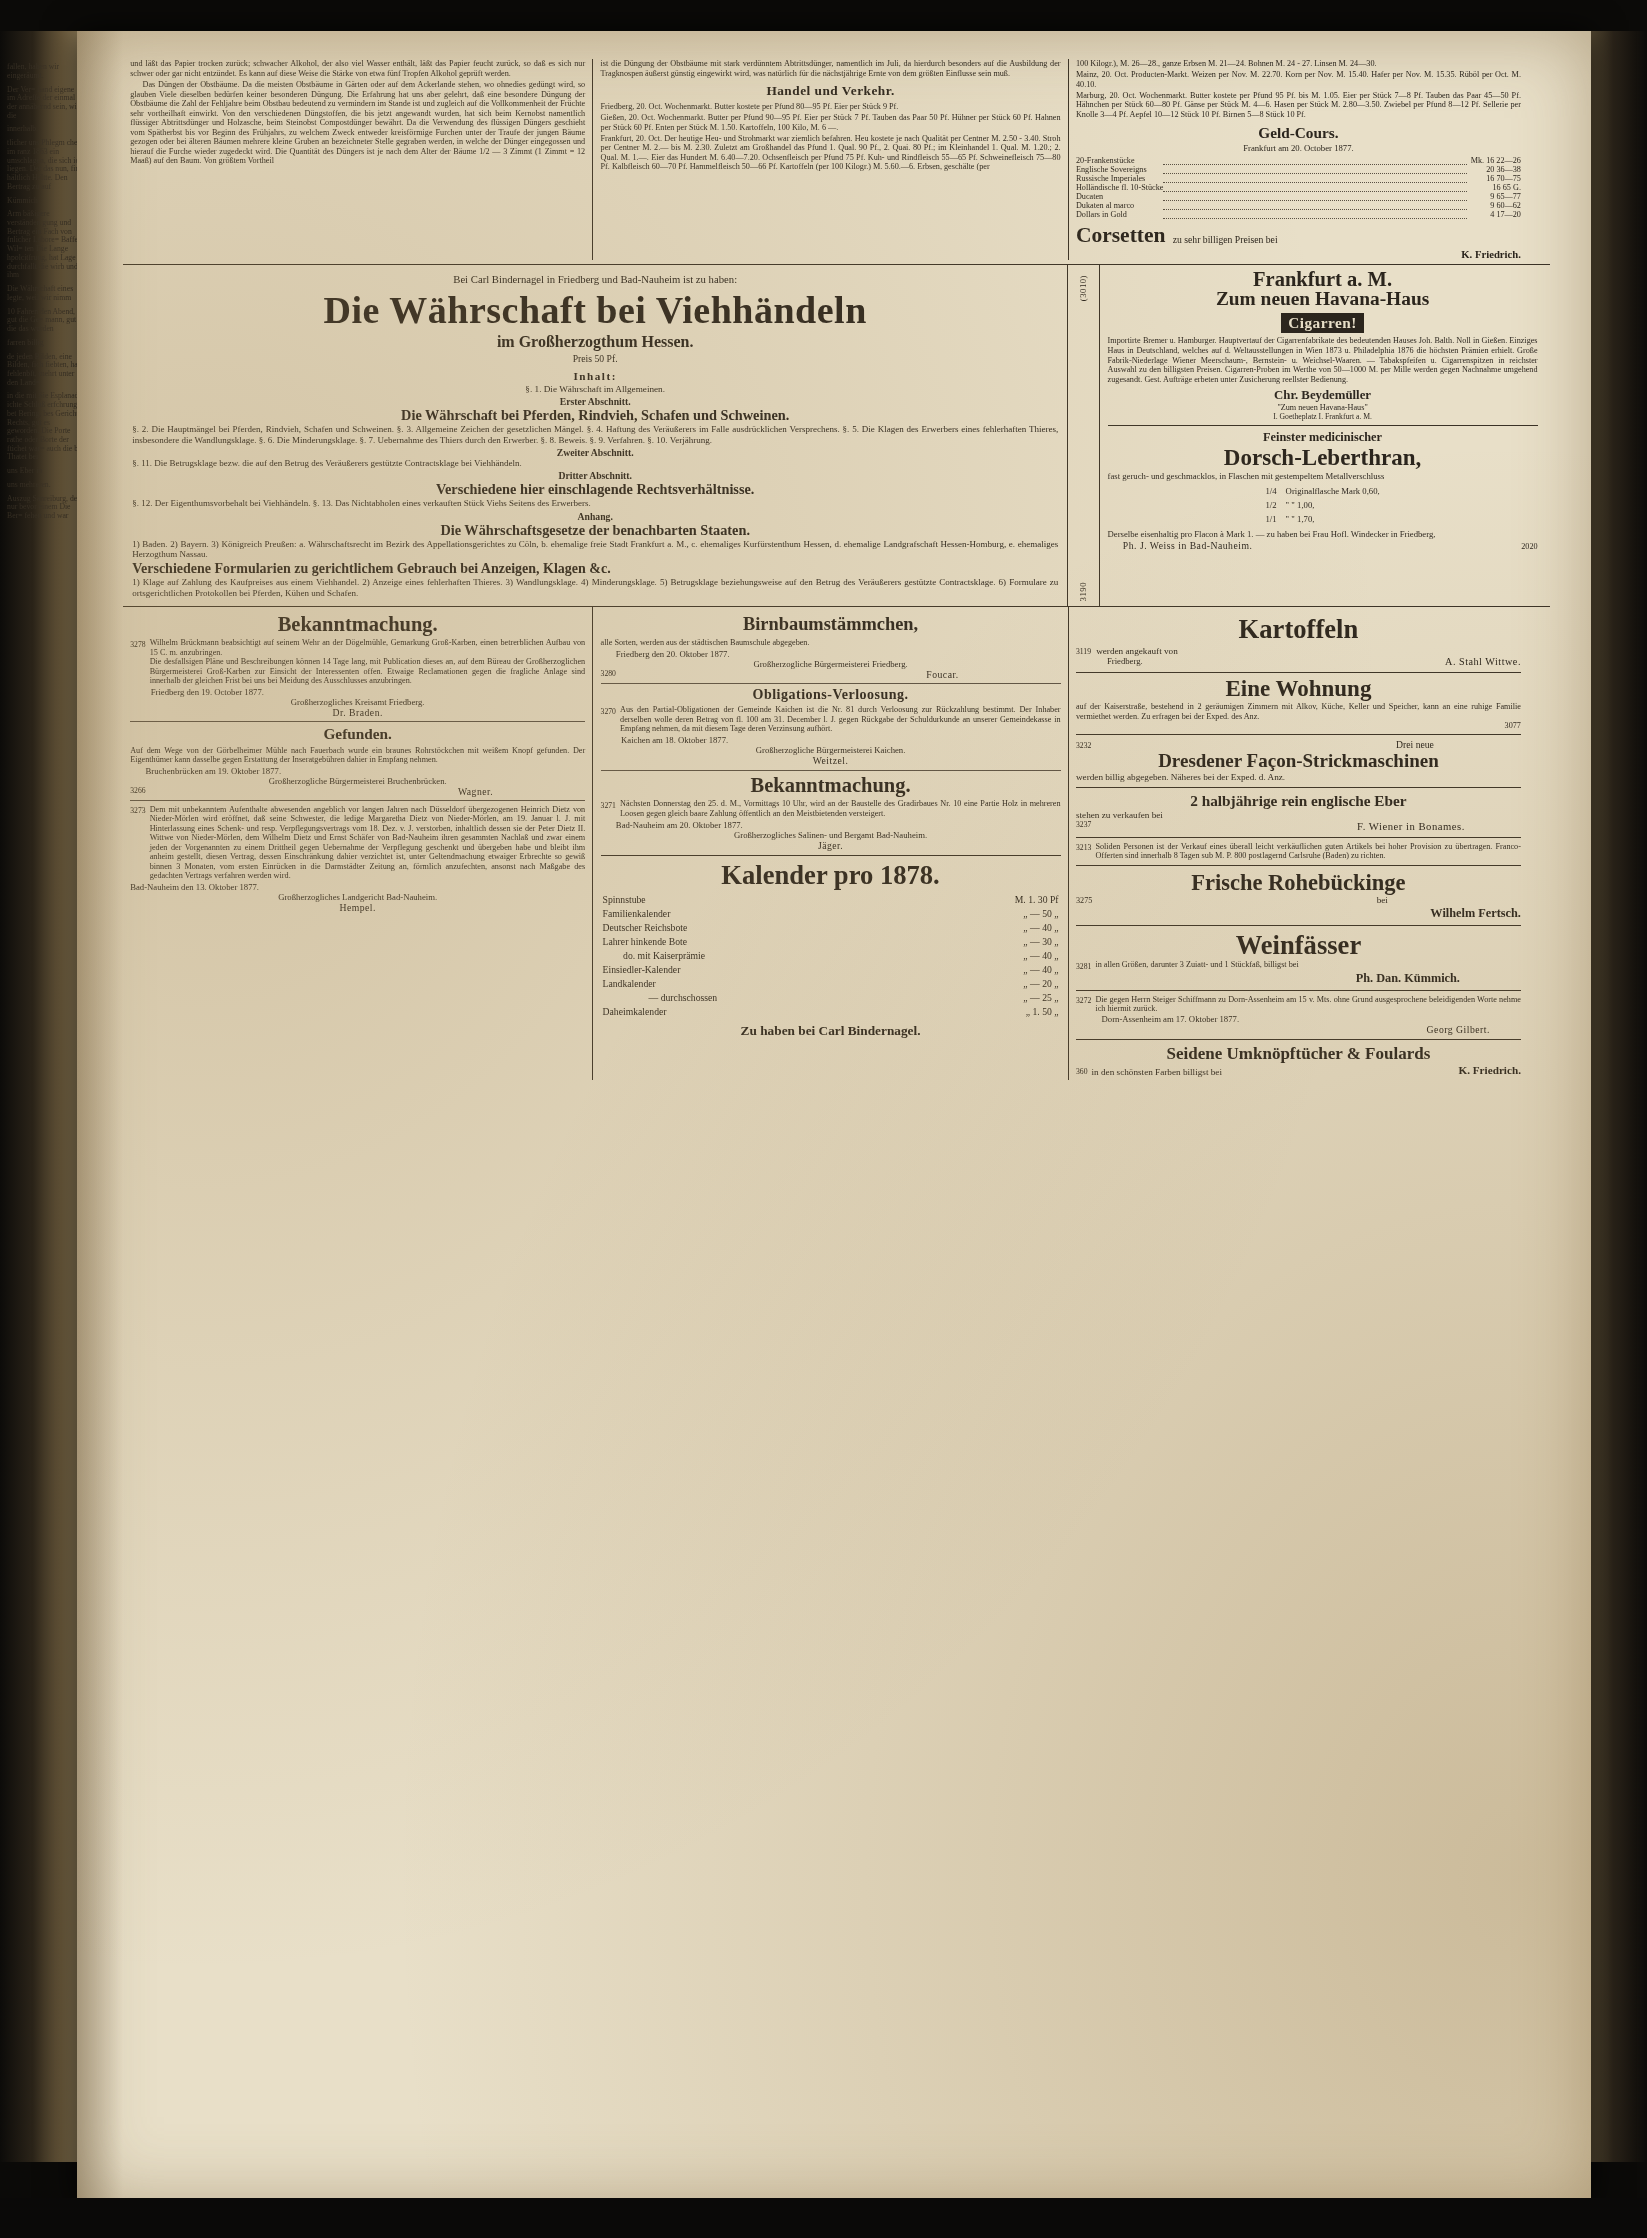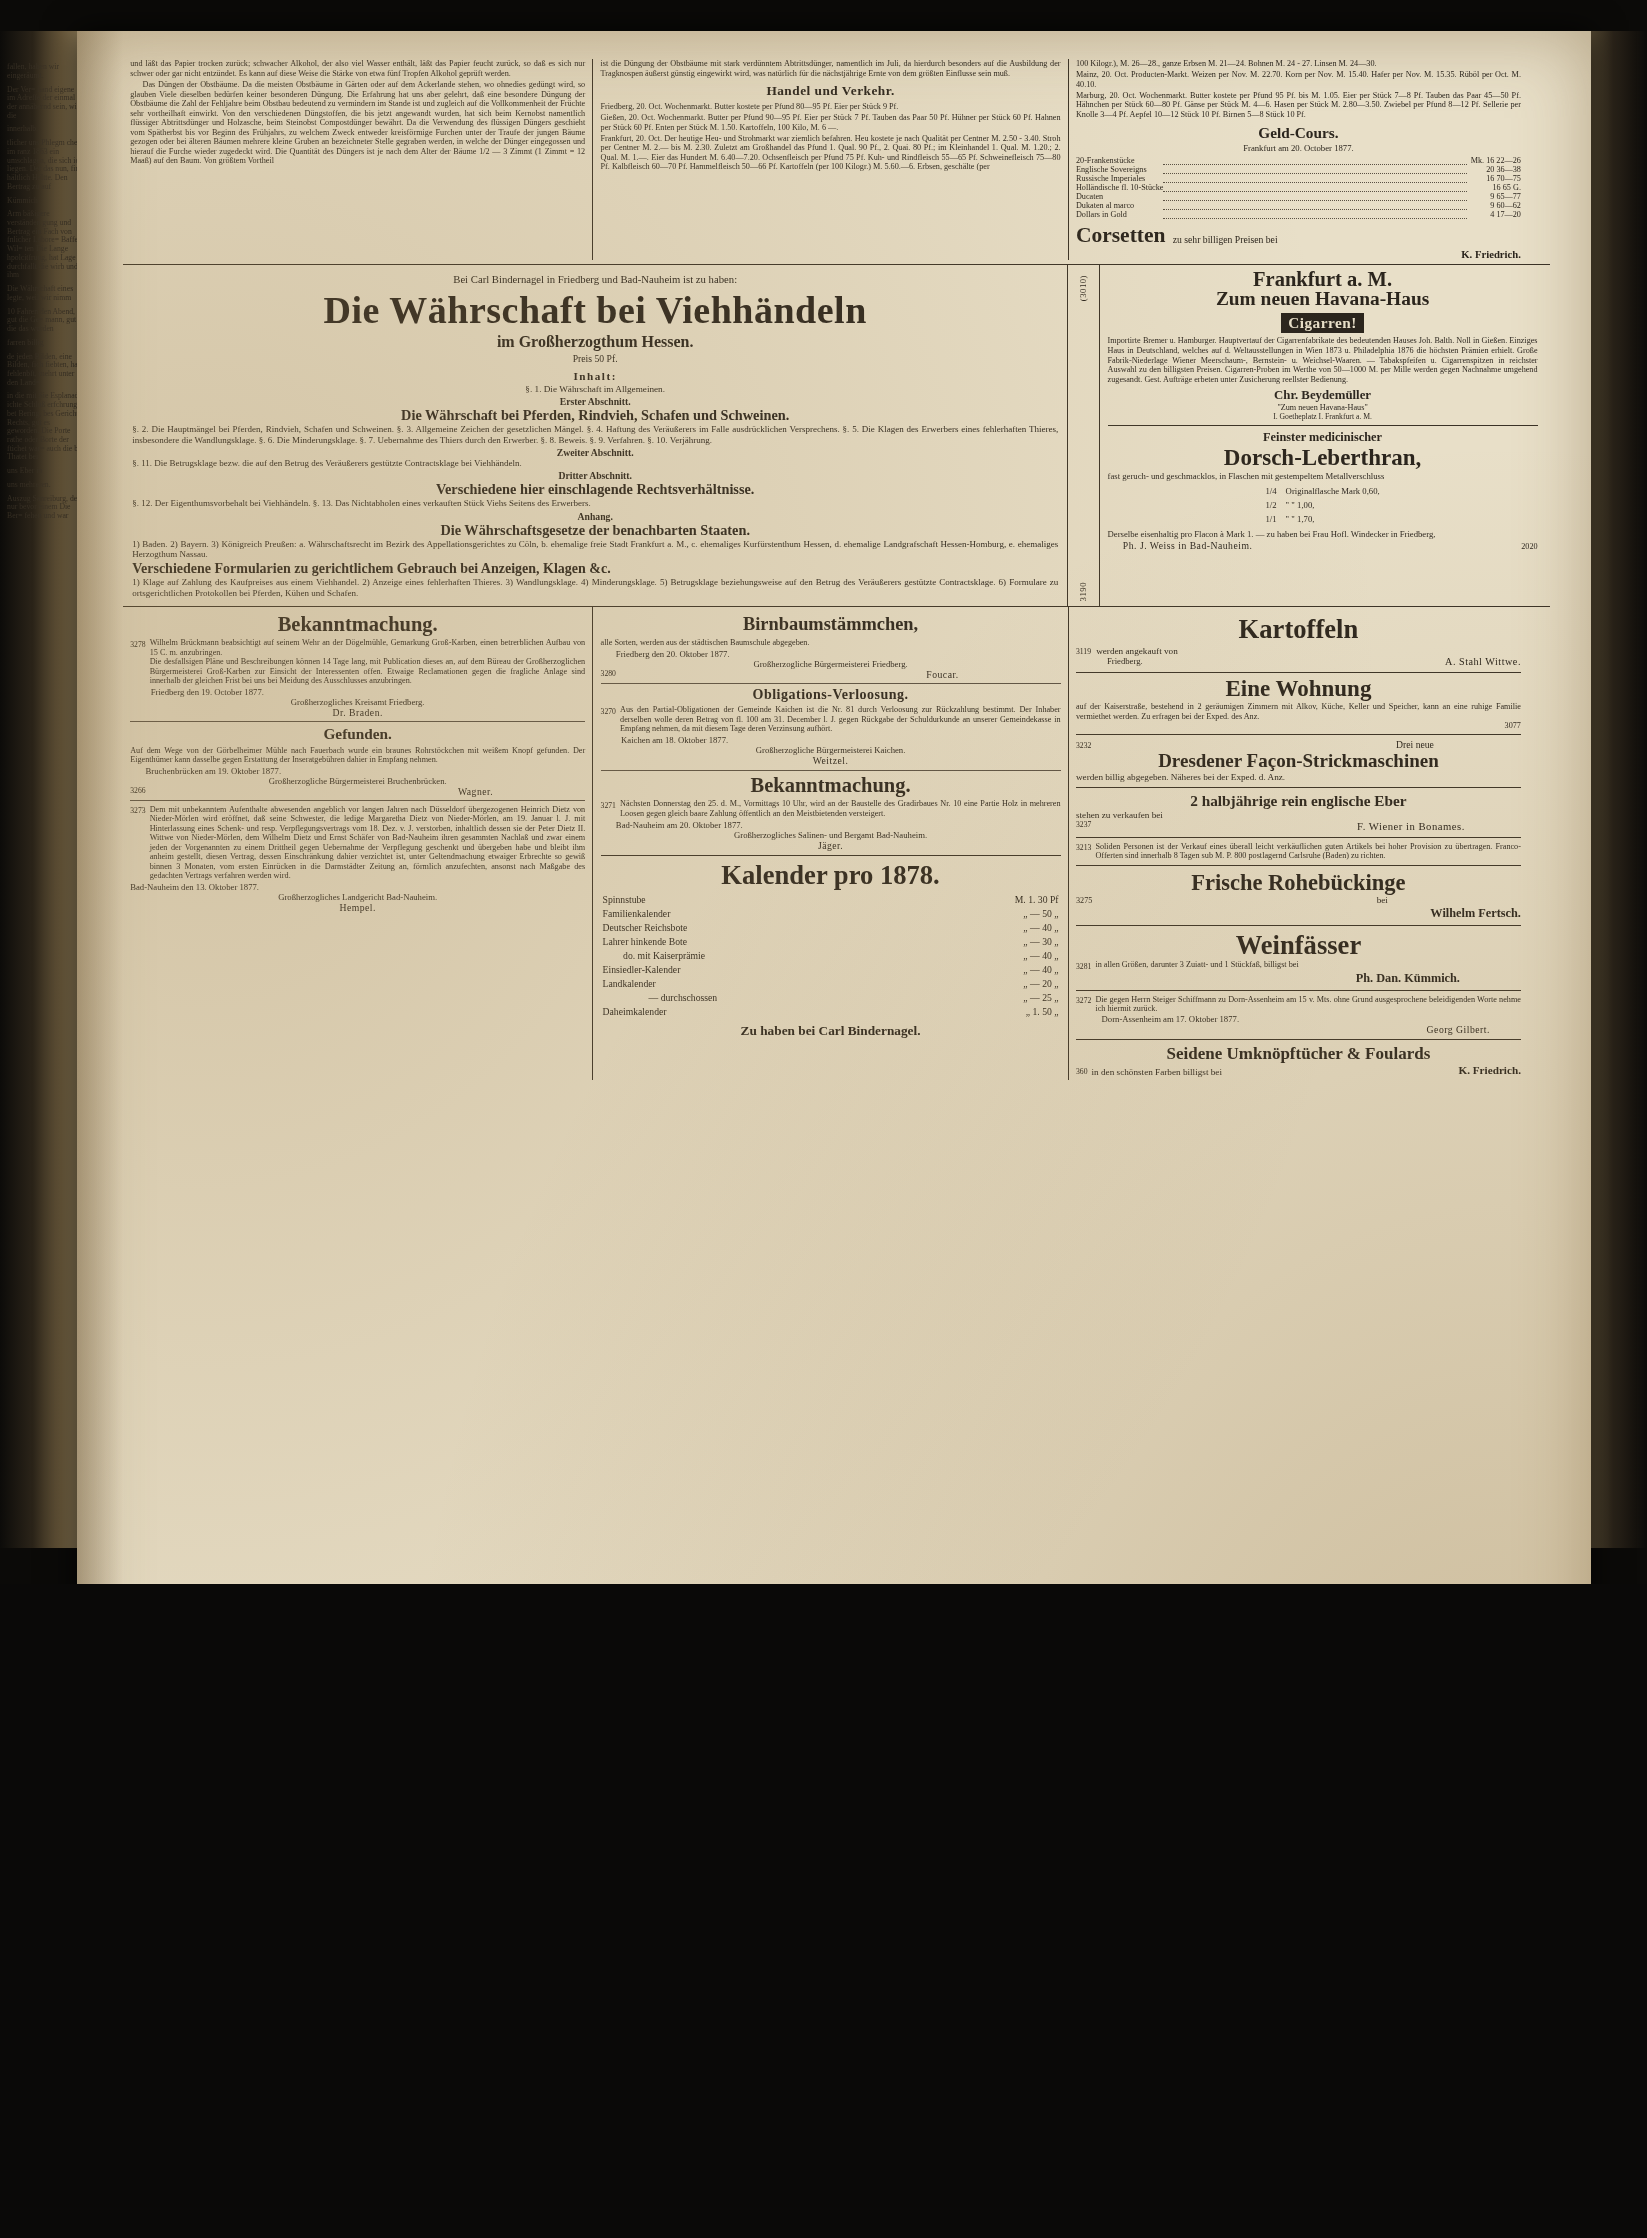--- a/index.html
+++ b/index.html
@@ -1,17 +1,17 @@
 <!DOCTYPE html>
 <html style="font-size:8.2px"><head>
 <meta charset="utf-8">
 <style>
   html,body{margin:0;padding:0;background:#0a0908;}
   body{font-family:"Liberation Serif", serif;}
-  #page{position:relative;width:1647px;height:1584px;background:#100e0c;overflow:hidden;}
+  #page{position:relative;width:1647px;height:2198px;background:#100e0c;overflow:hidden;}
   
   #paper{position:absolute;left:77px;top:31px;width:1514px;height:2173px;
      background:#e8dfc8;
      box-shadow:inset 0 0 72px rgba(120,95,55,.45), 0 0 31px rgba(0,0,0,.8);}
   #paper:after{content:"";position:absolute;inset:0;
      background:
        radial-gradient(ellipse at 8% 30%, rgba(160,130,80,.30), rgba(160,130,80,0) 60%),
        radial-gradient(ellipse at 95% 85%, rgba(150,120,70,.35), rgba(150,120,70,0) 55%),
        linear-gradient(90deg, rgba(90,70,40,.35) 0px, rgba(90,70,40,0) 46px);
      pointer-events:none;}

